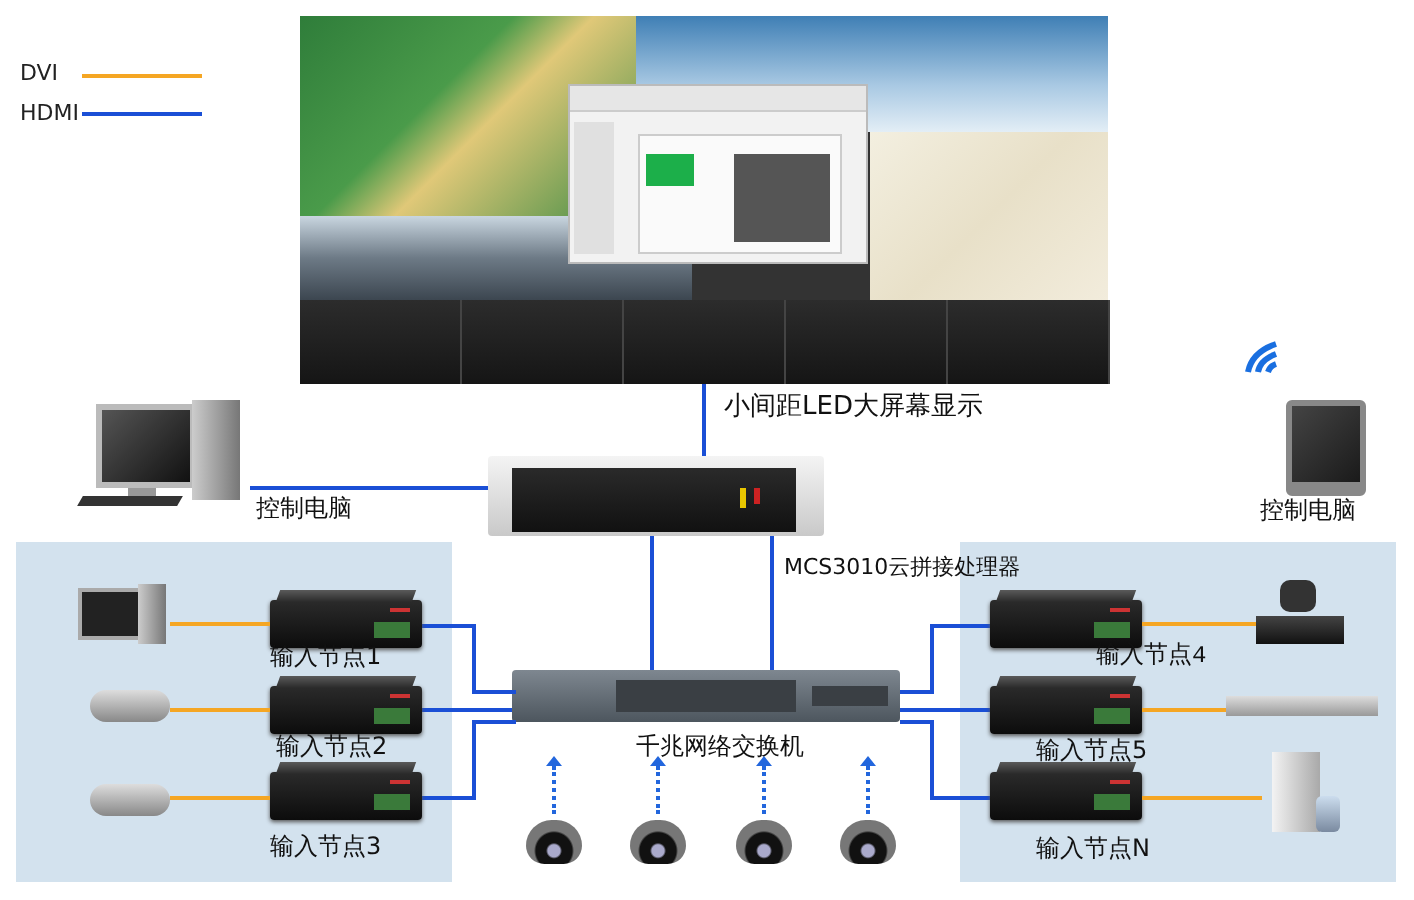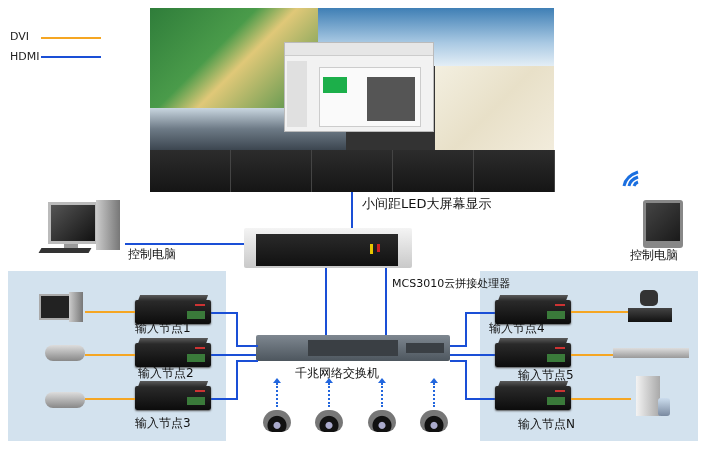--- a/index.html
+++ b/index.html
@@ -87,21 +87,21 @@
   <div class="abs" style="left:133px;top:16px;width:3px;height:8px;background:#c22;"></div>
 </div>
 <div class="wire v-blue" style="left:325px;top:268px;height:67px;"></div>
 <div class="wire v-blue" style="left:385px;top:268px;height:67px;"></div>
 <span class="lbl" style="left:392px;top:277px;font-size:11px;">MCS3010云拼接处理器</span>
 
 <div class="switch">
   <div class="abs" style="left:52px;top:5px;width:90px;height:16px;background:#3a3f44;"></div>
   <div class="abs" style="left:150px;top:8px;width:38px;height:10px;background:#3a3f44;"></div>
 </div>
-<span class="lbl" style="left:295px;top:366px;">千兆网络交换机</span>
+<span class="lbl" style="left:318px;top:366px;">千兆网络交换机</span>
 
 <div class="wire h-blue" style="left:210px;top:312px;width:28px;"></div>
 <div class="wire v-blue" style="left:236px;top:312px;height:34px;"></div>
 <div class="wire h-blue" style="left:236px;top:345px;width:22px;"></div>
 <div class="wire h-blue" style="left:210px;top:354px;width:46px;"></div>
 <div class="wire h-blue" style="left:210px;top:398px;width:28px;"></div>
 <div class="wire v-blue" style="left:236px;top:360px;height:40px;"></div>
 <div class="wire h-blue" style="left:236px;top:360px;width:22px;"></div>
 
 <div class="wire h-blue" style="left:465px;top:312px;width:32px;"></div>
@@ -143,21 +143,21 @@
     <div class="scr"></div>
   </div>
 <div class="node" style="left:495px;top:343px;">
     <div class="led"></div>
     <div class="scr"></div>
   </div>
 <div class="node" style="left:495px;top:386px;">
     <div class="led"></div>
     <div class="scr"></div>
   </div>
-<span class="lbl" style="left:489px;top:321px;">输入节点4</span>
+<span class="lbl" style="left:548px;top:321px;font-family:Liberation Mono, monospace;">输入节点4</span>
 <span class="lbl" style="left:518px;top:368px;">输入节点5</span>
 <span class="lbl" style="left:518px;top:417px;">输入节点N</span>
 
 <div class="wire h-orange" style="left:571px;top:311px;width:60px;"></div>
 <div class="abs" style="left:628px;top:290px;width:44px;height:36px;">
   <div class="abs" style="left:12px;top:0;width:18px;height:16px;background:#333;border-radius:5px;"></div>
   <div class="abs" style="left:0;top:18px;width:44px;height:14px;background:linear-gradient(#444,#111);"></div>
 </div>
 <div class="wire h-orange" style="left:571px;top:354px;width:44px;"></div>
 <div class="abs" style="left:613px;top:348px;width:76px;height:10px;background:linear-gradient(#ddd,#999);"></div>

